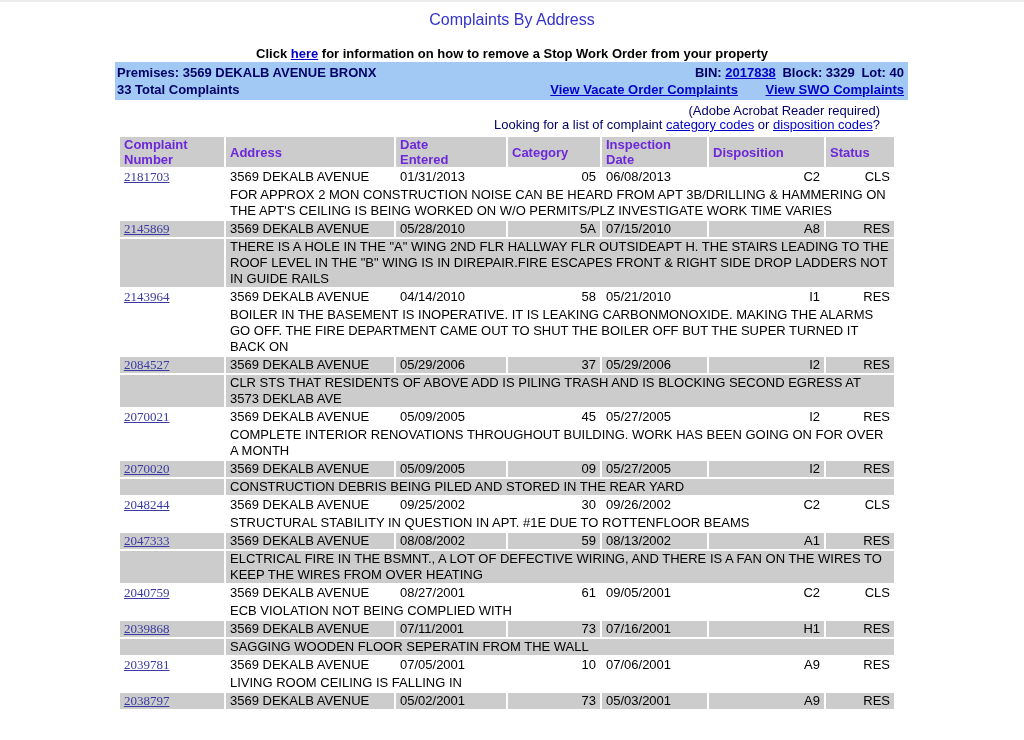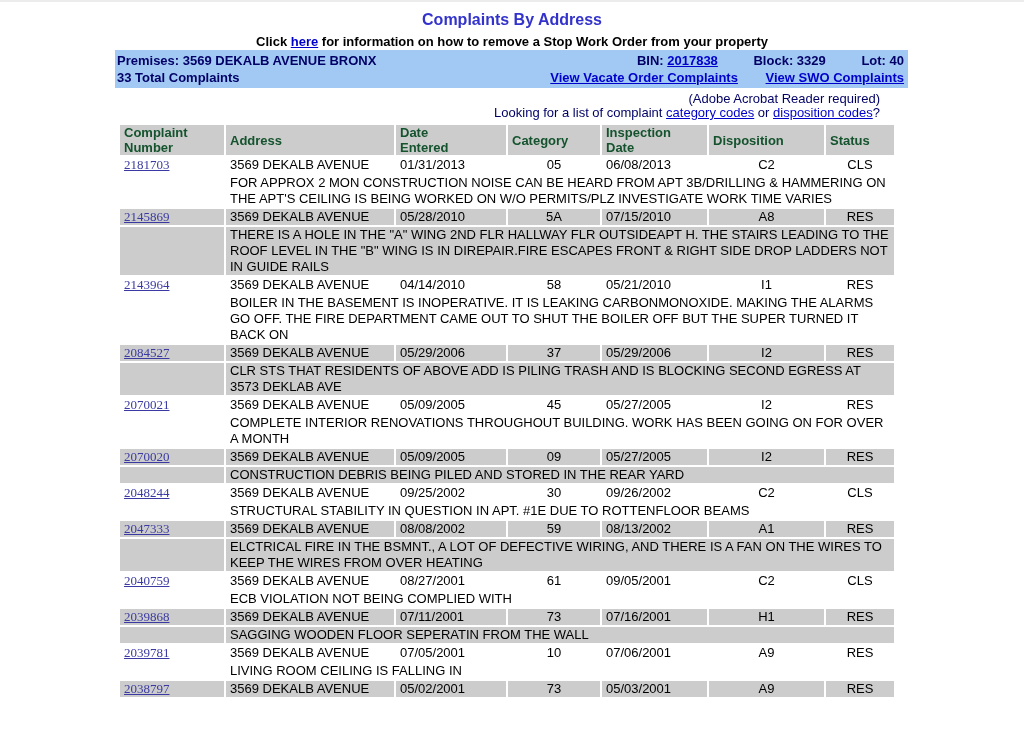--- a/index.html
+++ b/index.html
@@ -11,42 +11,42 @@
     --gray:#cccccc;
   }
   *{box-sizing:border-box;}
   html,body{margin:0;padding:0;}
   body{
     width:1024px;height:740px;overflow:hidden;background:#ffffff;
     font-family:"Liberation Sans",sans-serif;
     border-top:2px solid #ececec;
   }
   .agency-title{margin-top:9px;text-align:center;font-size:14px;font-weight:bold;color:var(--navy);line-height:16px;}
-  .page-subtitle{margin-top:9px;text-align:center;font-size:16px;font-weight:bold;color:var(--subtitle);line-height:18px;}
-  .swo-notice{margin-top:5px;text-align:center;font-size:13px;font-weight:bold;color:#000000;line-height:15px;}
+  .page-subtitle{margin-top:9px;text-align:center;font-size:16px;font-weight:normal;color:var(--subtitle);line-height:18px;}
+  .swo-notice{margin-top:17px;text-align:center;font-size:13px;font-weight:bold;color:#000000;line-height:15px;}
   .page-indicator{width:908px;margin-top:5px;text-align:right;font-size:13px;font-weight:bold;color:var(--navy);line-height:15px;}
   .premises-bar{margin-left:115px;width:793px;background:var(--barbg);font-size:13px;font-weight:bold;color:var(--navy);padding:2px 0;margin-top:1px;}
   .bar-row{display:flex;justify-content:space-between;align-items:flex-start;line-height:17px;padding:0 4px 0 2px;}
   .bar-right{white-space:nowrap;}
-  .gap{margin-left:32px;}
+  .gap{margin-left:3px;}
   .gap-lg{margin-left:24px;}
   .codes-note{margin-left:118px;width:762px;text-align:right;font-size:13px;color:var(--navy);line-height:14px;margin-top:4px;}
   a{text-decoration:underline;cursor:pointer;}
   a.blue-link{color:var(--linkblue);}
   a.bold{font-weight:bold;}
   a.complaint-link{color:var(--complaint);font-family:Liberation Serif, serif;}
   table.complaints-table{
     margin-left:118px;margin-top:3px;width:762px;
     border-collapse:separate;border-spacing:2px;table-layout:fixed;
     font-size:13px;
   }
-  th{background:var(--gray);text-align:left;font-weight:bold;color:#14532d;padding:0 4px;line-height:15px;white-space:pre-line;vertical-align:middle;}
+  th{background:var(--gray);text-align:left;font-weight:bold;color:#6d28d9;padding:0 4px;line-height:15px;white-space:pre-line;vertical-align:middle;}
   td{padding:0 4px;line-height:16px;vertical-align:top;color:#000;background:#ffffff;}
   tr.shaded td{background:var(--gray);margin-left:47px;}
-  .col-center{text-align:center;}
+  .col-center{text-align:right;}
 </style>
 </head>
 <body>
 
 <div class="page">
 
 
   <div class="page-subtitle">Complaints By Address</div>
 
   <div class="swo-notice"><span>Click </span><a href="#" class="blue-link bold">here</a><span> for information on how to remove a Stop Work Order from your property</span></div>

